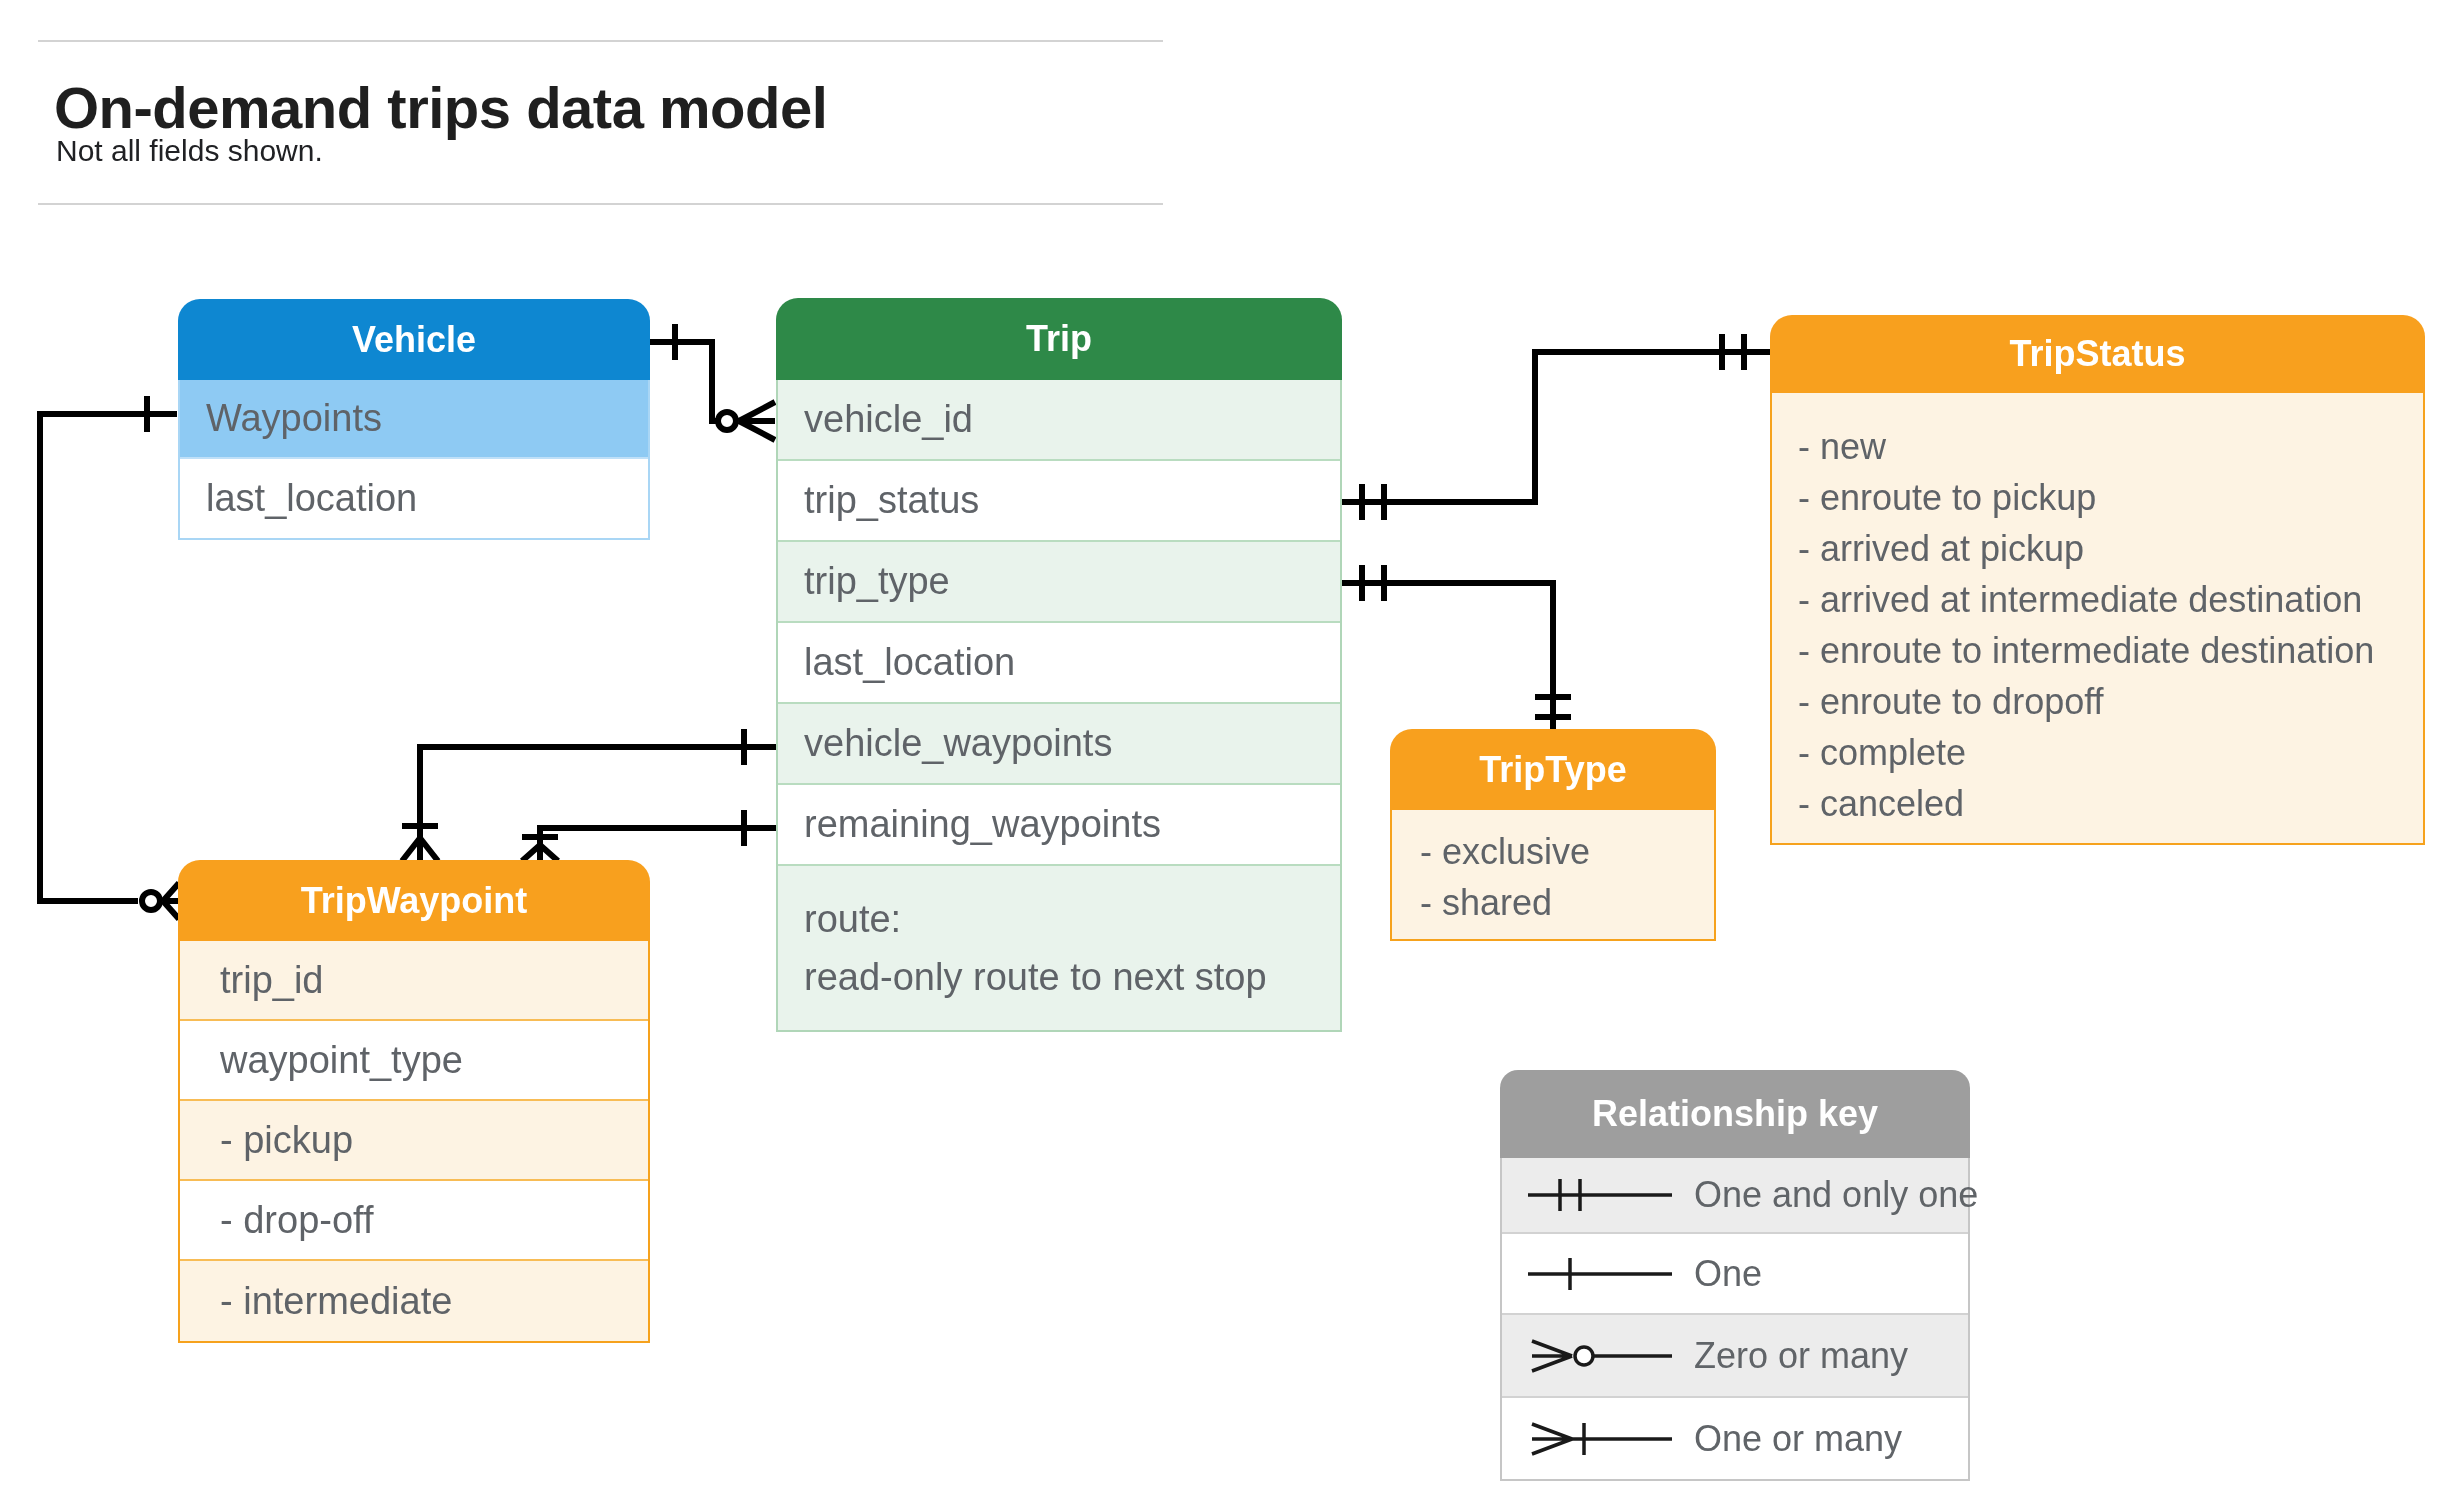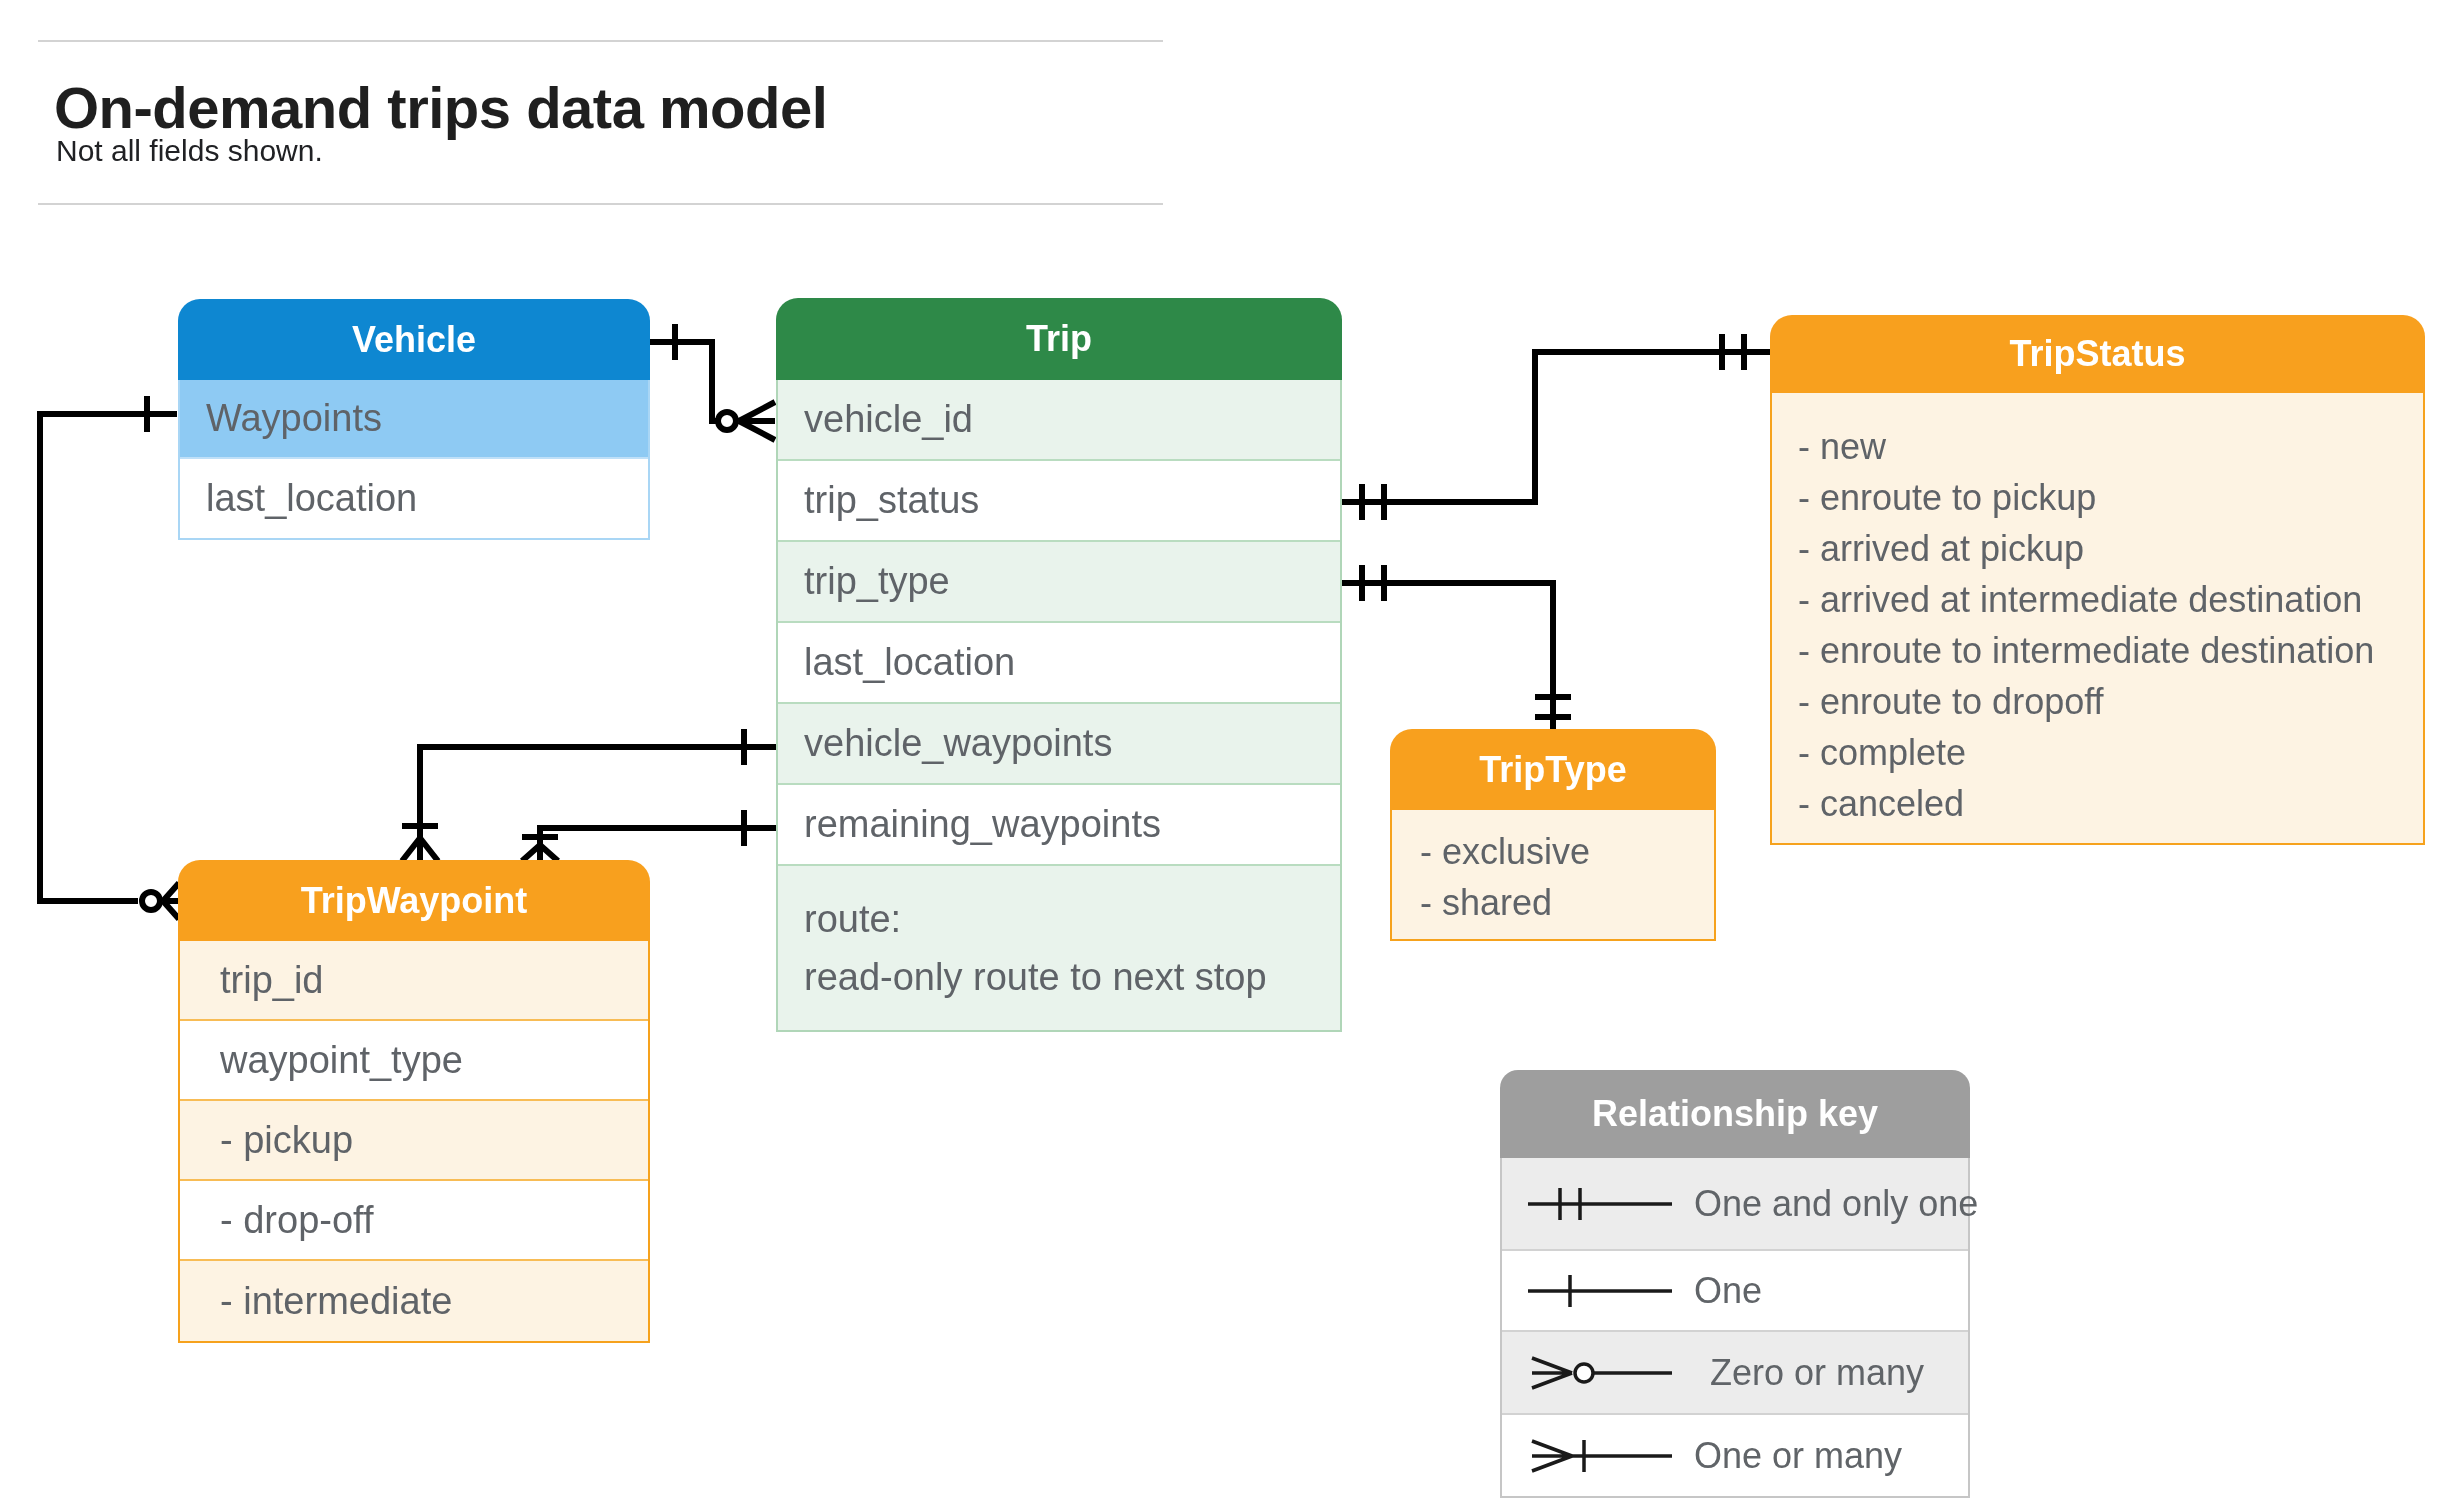--- a/index.html
+++ b/index.html
@@ -165,40 +165,40 @@
       <div class="row" style="height:80px;">waypoint_type</div>
       <div class="row indent bg-cream" style="height:80px;">- pickup</div>
       <div class="row indent" style="height:80px;">- drop-off</div>
       <div class="row indent bg-cream" style="height:80px;">- intermediate</div>
     </div>
   </div>
 
   <div class="entity key" style="left:1500px;top:1070px;width:470px;text-align:right;">
     <div class="entity-header" style="height:88px;">Relationship key</div>
     <div class="entity-body">
-      <div class="row bg-gray-light" style="height:93px;">
+      <div class="row bg-gray-light" style="height:76px;">
         <svg class="key-symbol" viewBox="0 0 160 44">
           <g stroke="#1a1a1a" stroke-width="3.5" fill="none">
             <path d="M6,22 H150"></path>
               <path d="M38,6 V38"></path>
               <path d="M58,6 V38"></path>
           </g>
         </svg>
         <span>One and only one</span>
       </div>
       <div class="row" style="height:81px;">
         <svg class="key-symbol" viewBox="0 0 160 44">
           <g stroke="#1a1a1a" stroke-width="3.5" fill="none">
             <path d="M6,22 H150"></path>
               <path d="M48,6 V38"></path>
           </g>
         </svg>
         <span>One</span>
       </div>
-      <div class="row bg-gray-light" style="height:83px;gap:16px;">
+      <div class="row bg-gray-light" style="height:83px;">
         <svg class="key-symbol" viewBox="0 0 160 44">
           <g stroke="#1a1a1a" stroke-width="3.5" fill="none">
             <path d="M50,22 L10,7 M50,22 L10,22 M50,22 L10,37"></path>
             <circle cx="62" cy="22" r="9" fill="#ffffff"></circle>
             <path d="M71,22 H150"></path>
           </g>
         </svg>
         <span>Zero or many</span>
       </div>
       <div class="row" style="height:81px;">

